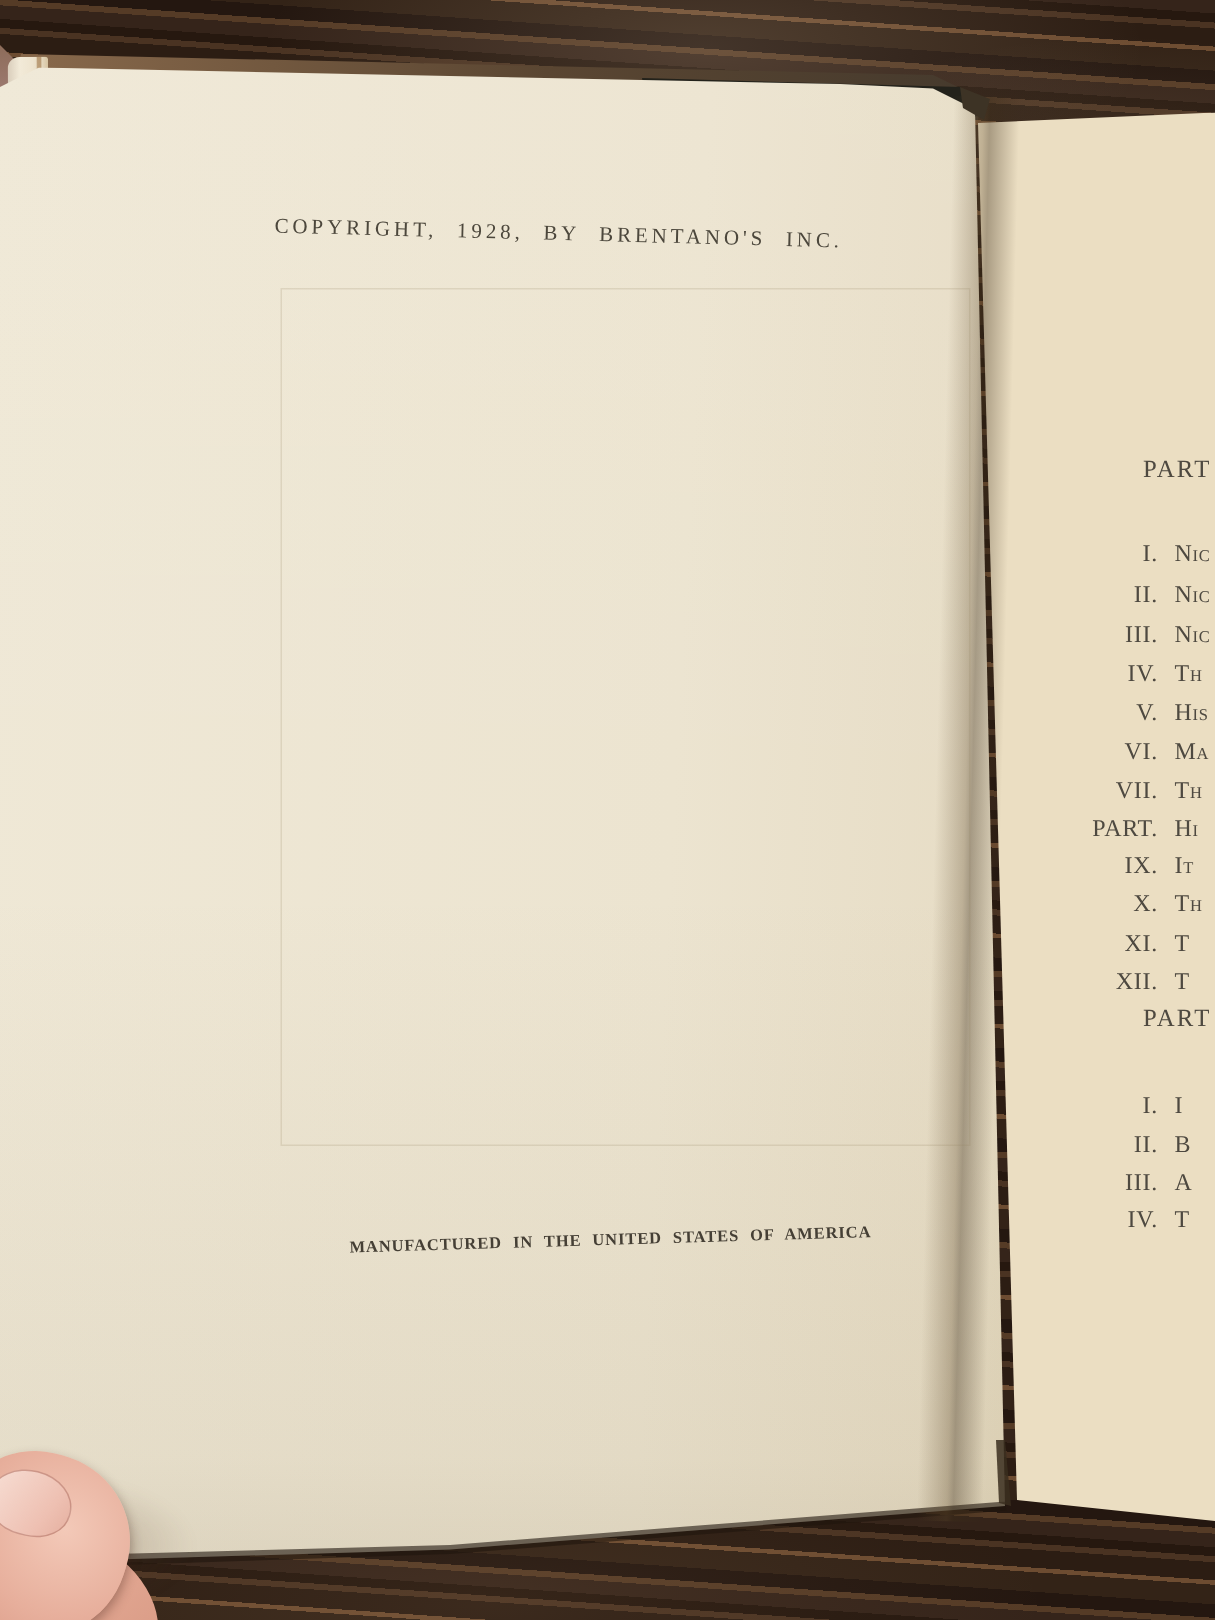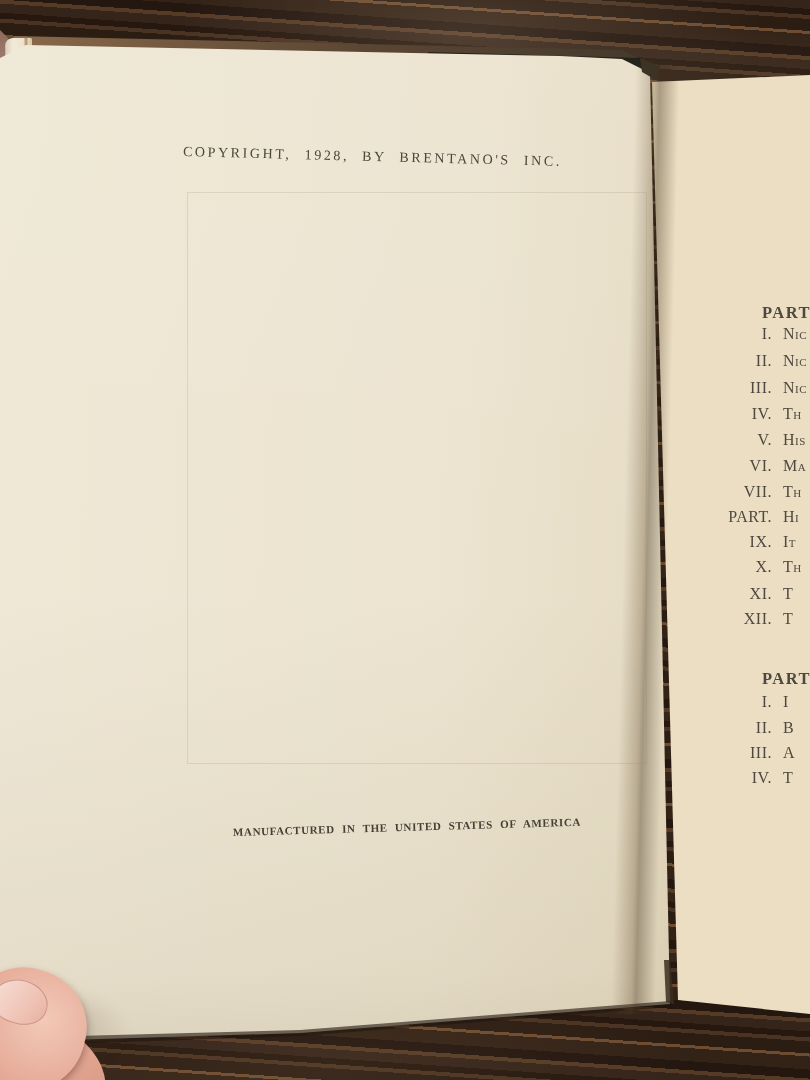--- a/index.html
+++ b/index.html
@@ -83,24 +83,24 @@
     transform:rotate(1.5deg);transform-origin:left center;
   }
   .manufactured-line{
     position:absolute;left:233px;top:826px;
     font-size:11px;font-weight:bold;letter-spacing:0.6px;word-spacing:4px;
     color:#453f35;white-space:nowrap;
     transform:rotate(-1.7deg);transform-origin:left center;
   }
 
   .toc{position:absolute;left:650px;top:0;width:220px;height:1080px;color:#4e4940;}
-  .toc-heading{position:absolute;left:112px;font-size:16.5px;letter-spacing:1.5px;white-space:nowrap;font-weight:bold;}
+  .toc-heading{position:absolute;left:112px;font-size:16.5px;letter-spacing:1.5px;white-space:nowrap;}
   .toc-row{position:absolute;left:0;width:220px;white-space:nowrap;}
   .toc-num{display:inline-block;width:122px;text-align:right;font-size:16px;letter-spacing:0.5px;}
-  .toc-frag{display:inline-block;margin-left:11px;font-size:16px;font-variant:small-caps;letter-spacing:0.5px;}
+  .toc-frag{display:inline-block;margin-left:11px;font-size:16px;font-variant:small-caps;letter-spacing:0.5px;margin-top:36px;}
 
   
   .finger-shadow{
     position:absolute;left:-20px;top:985px;width:150px;height:90px;
     background:radial-gradient(ellipse at 40% 50%, rgba(90,60,40,0.30), transparent 70%);
     filter:blur(4px);
   }
   .finger-tip{
     position:absolute;left:-36px;top:968px;width:122px;height:122px;
     background:radial-gradient(circle at 62% 38%, #f3c9b8 0%, #e7af9c 55%, #d89884 100%);

